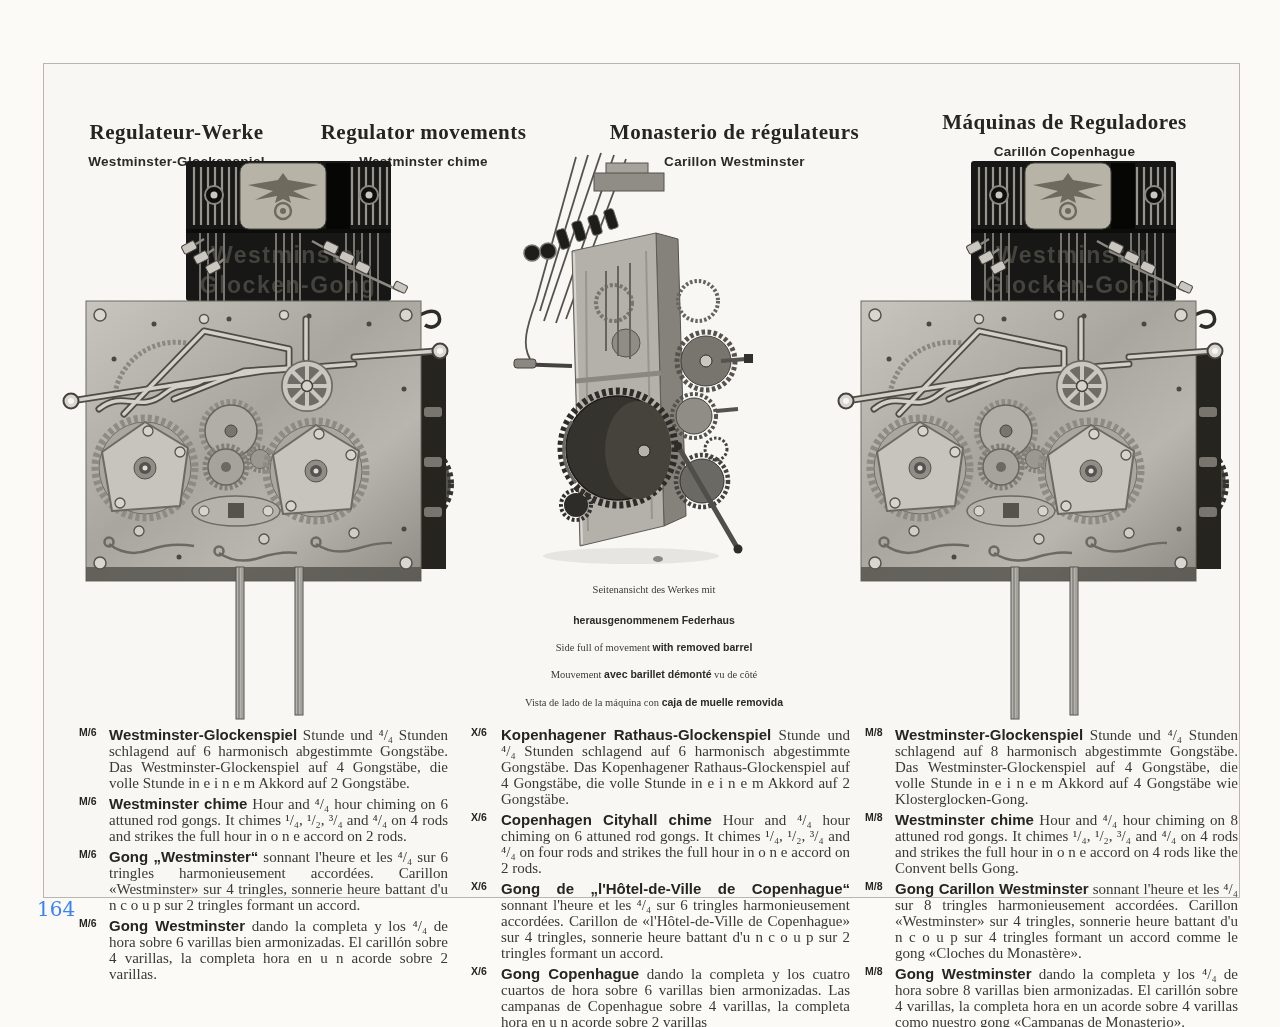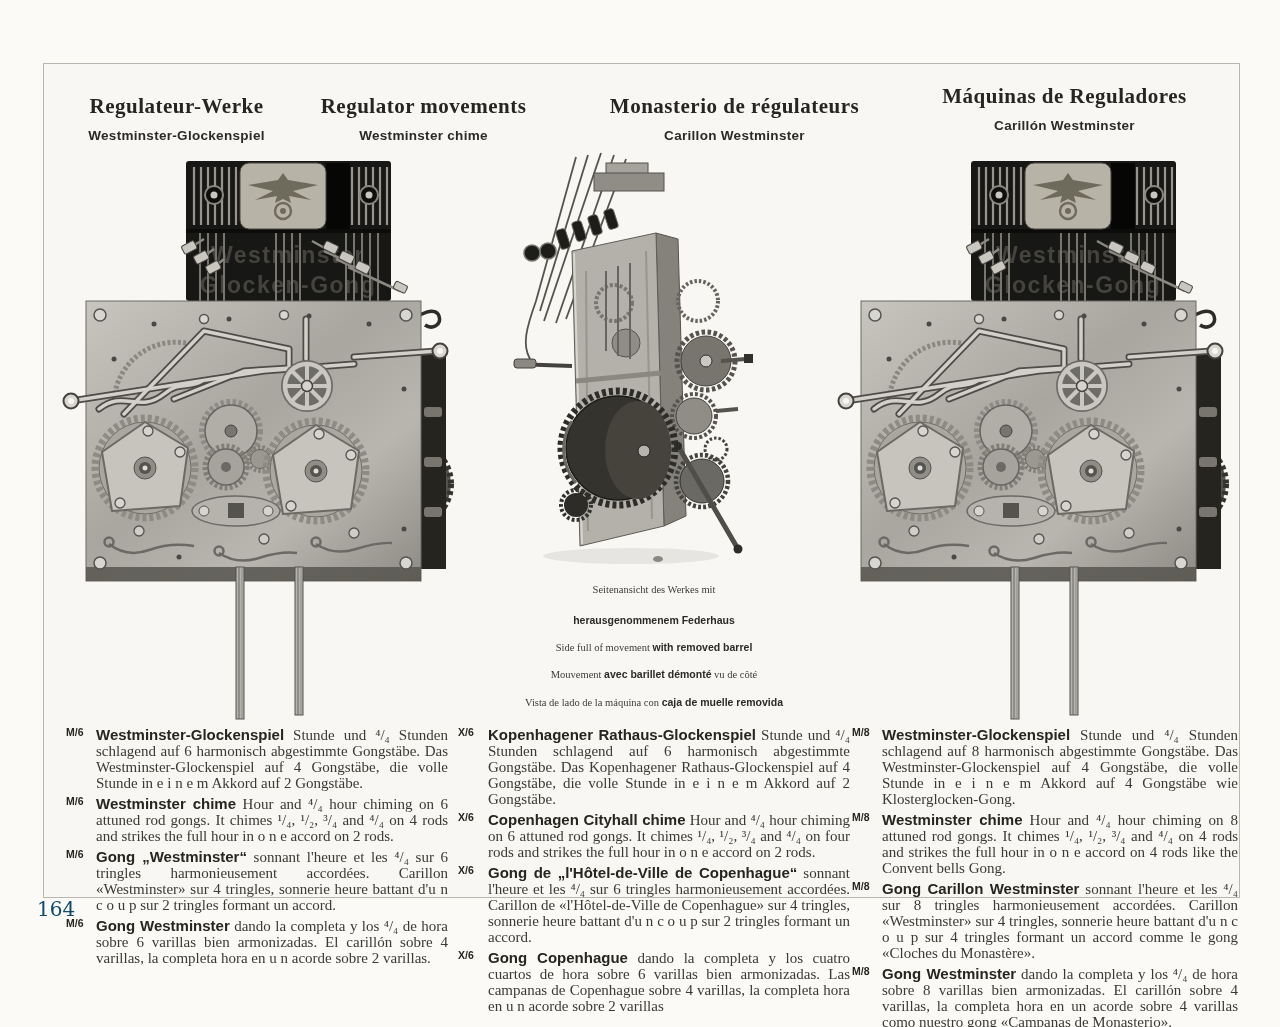--- a/index.html
+++ b/index.html
@@ -8,21 +8,21 @@
     background:#fbfaf7;
     font-family:"Liberation Serif", serif;
     color:#34332f;
     overflow:hidden;
   }
   .frame{
     position:absolute;left:43px;top:63px;width:1195px;height:833px;
     border:1px solid #b9b6af;background:#f8f7f3;
   }
   
-  .head{position:absolute;text-align:center;}
+  .head{position:absolute;text-align:center;margin-top:26px;}
   .head .title{
     font-family:"Liberation Serif", serif;font-weight:bold;
     font-size:21px;letter-spacing:0.5px;color:#262521;
   }
   .head .subtitle{
     font-family:"Liberation Sans", sans-serif;font-weight:bold;
     font-size:13.5px;letter-spacing:0.3px;color:#2b2a26;margin-top:9px;
   }
   .h1{left:5px;top:30px;width:255px;}
   .h2{left:252px;top:30px;width:255px;}
@@ -41,36 +41,36 @@
   .caption p{margin:0 0 14.5px 0;}
   .caption .b{
     font-family:"Liberation Sans", sans-serif;font-weight:bold;color:#2b2a26;
   }
   .caption p.stacked .b{display:block;margin-top:18px;}
   
   .col{position:absolute;top:663px;}
   .col1{left:22px;width:382px;}
   .col2{left:414px;width:392px;}
   .col3{left:808px;width:386px;}
-  .entry{display:flex;margin-bottom:5px;}
+  .entry{display:flex;margin-bottom:5px;margin-left:13px;}
   .code{
     flex:none;width:30px;font-family:"Liberation Sans", sans-serif;
     font-weight:bold;font-size:10.5px;line-height:11.8px;color:#26251f;
   }
   .etext{
     flex:1;font-size:15px;line-height:16px;text-align:justify;
     color:#3a3934;
   }
   .etitle{
     font-family:"Liberation Sans", sans-serif;font-weight:bold;color:#26251f;
   }
   
   .pageno{
     position:absolute;left:37px;top:897px;
-    font-family:"DejaVu Serif", serif;font-size:20px;color:#0c4a6e;
+    font-family:"DejaVu Serif", serif;font-size:20px;color:#3b82f6;
   }
 </style>
 </head>
 <body>
 
 <div class="frame">
 
   <div class="head h1">
     <div class="title">Regulateur-Werke</div>
     <div class="subtitle">Westminster-Glockenspiel</div>
@@ -78,21 +78,21 @@
   <div class="head h2">
     <div class="title">Regulator movements</div>
     <div class="subtitle">Westminster chime</div>
   </div>
   <div class="head h3">
     <div class="title">Monasterio de régulateurs</div>
     <div class="subtitle">Carillon Westminster</div>
   </div>
   <div class="head h4">
     <div class="title">Máquinas de Reguladores</div>
-    <div class="subtitle">Carillón Westminster</div>
+    <div class="subtitle">Carillón Copenhague</div>
   </div>
 
   <svg class="fig fig-left" viewBox="0 0 400 565">
     <defs>
       <linearGradient id="plateG" x1="0" y1="0" x2="1" y2="1">
         <stop offset="0" stop-color="#c7c5be"></stop>
           <stop offset="0.45" stop-color="#a8a69f"></stop>
         <stop offset="0.7" stop-color="#b8b6af"></stop>
           <stop offset="1" stop-color="#8d8b84"></stop>
       </linearGradient>

